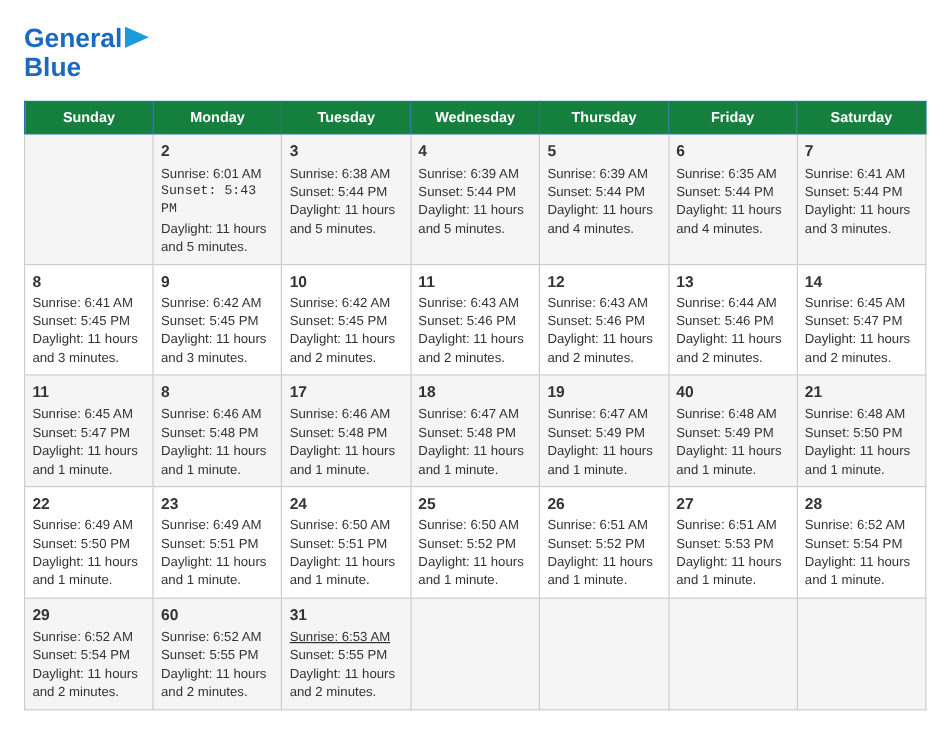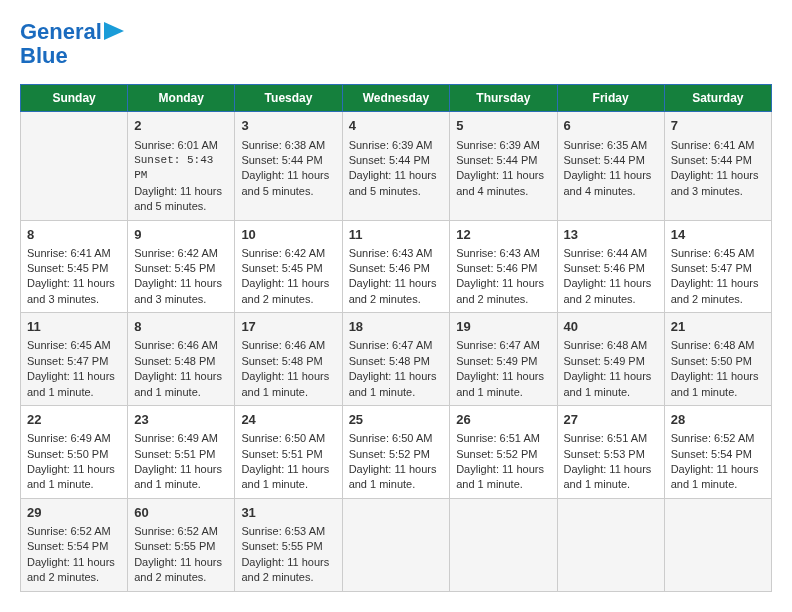--- a/index.html
+++ b/index.html
@@ -305,21 +305,21 @@
         </td>
         <td>
           <span class="day-num">60</span>
           <span style="display: block;">Sunrise: 6:52 AM</span>
           <span style="display: block;">Sunset: 5:55 PM</span>
           <span style="display: block;">Daylight: 11 hours</span>
           <span style="display: block;">and 2 minutes.</span>
         </td>
         <td>
           <span class="day-num">31</span>
-          <span style="display: block;">Sunrise: 6:53 AM</span>
+          <span style="display: block; text-decoration: underline;">Sunrise: 6:53 AM</span>
           <span style="display: block;">Sunset: 5:55 PM</span>
           <span style="display: block;">Daylight: 11 hours</span>
           <span style="display: block;">and 2 minutes.</span>
         </td>
         <td class="empty"></td>
         <td class="empty"></td>
         <td class="empty"></td>
         <td class="empty"></td>
       </tr>
     </tbody>

